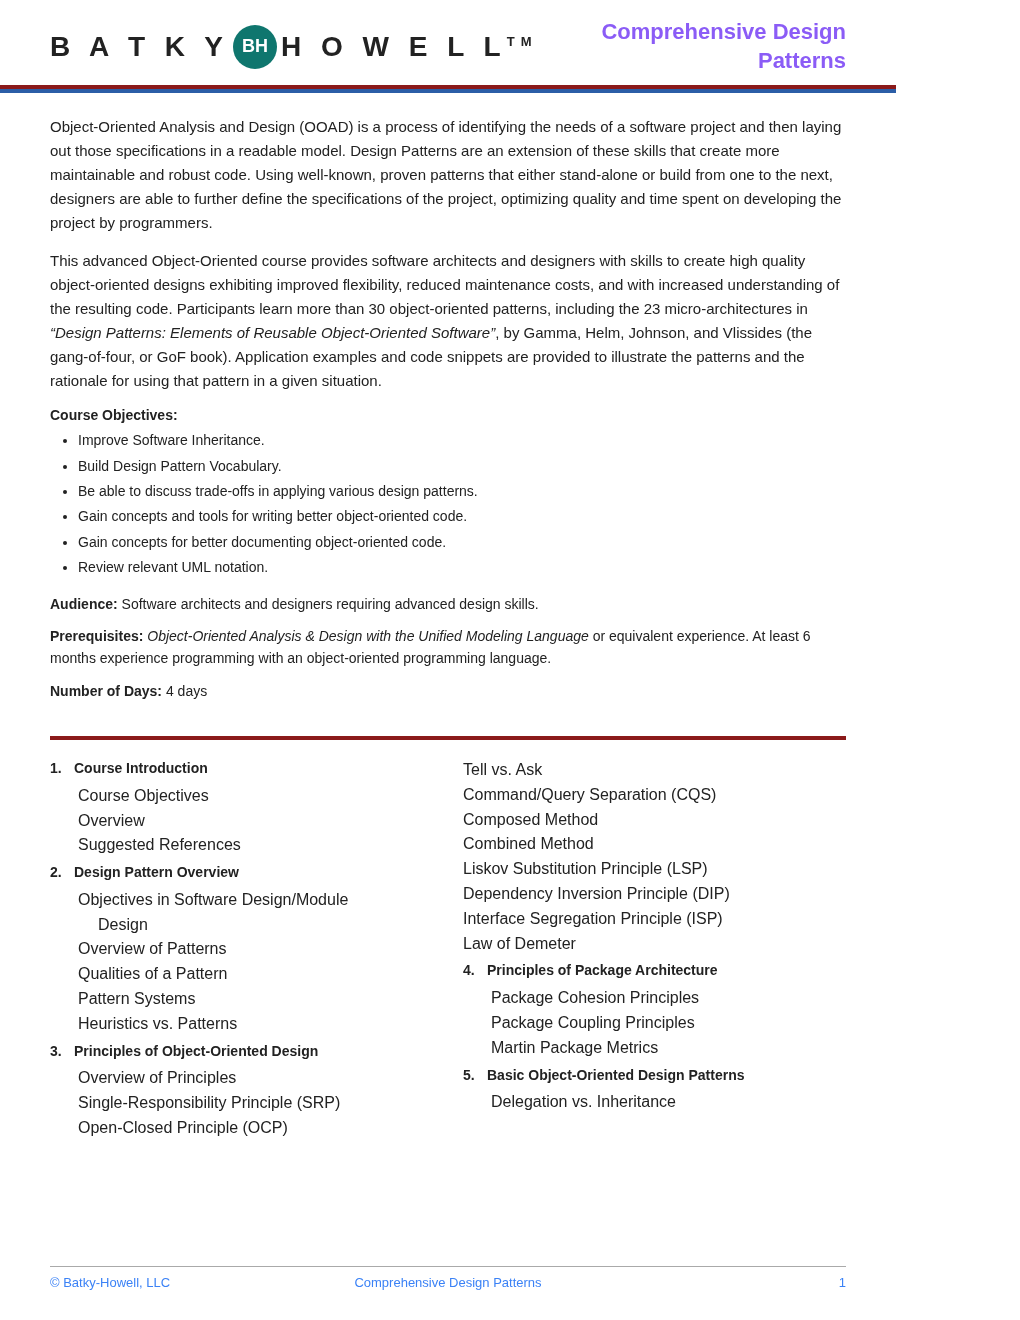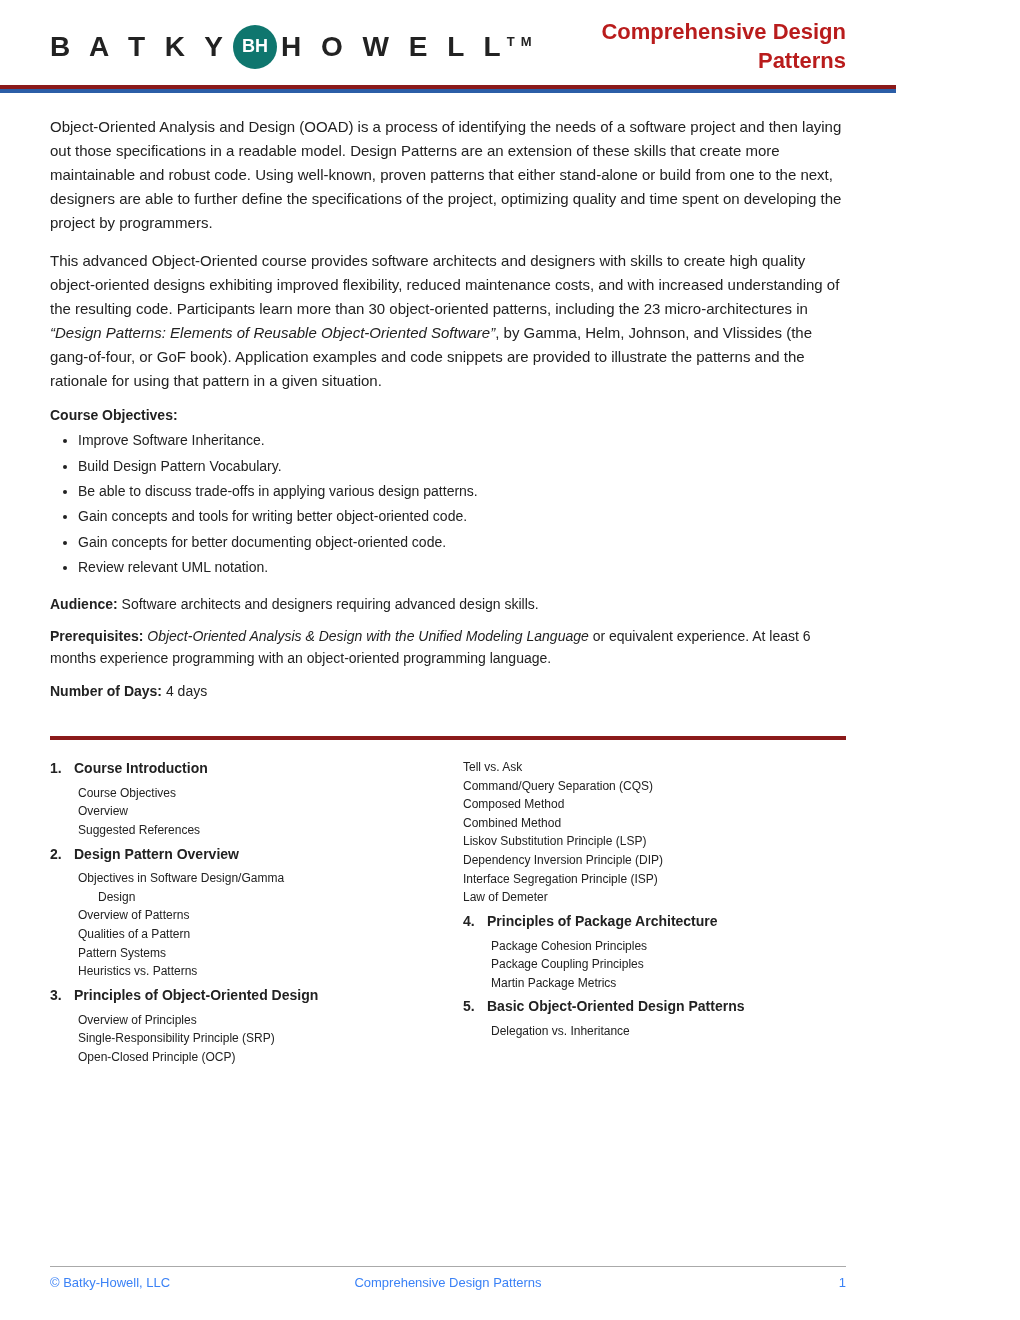--- a/index.html
+++ b/index.html
@@ -54,21 +54,21 @@
       font-weight: bold;
     }
     .tm {
       font-size: 13px;
       vertical-align: super;
     }
     .header-title {
       text-align: right;
       font-size: 22px;
       font-weight: bold;
-      color: #b91c1c;
+      color: #8b5cf6;
       line-height: 1.3;
     }
     
     .divider-blue {
       height: 4px;
       background: #2b5ea7;
       margin: 0 0 0 0;
     }
     
     .content {
@@ -134,21 +134,21 @@
       font-weight: bold;
       min-width: 24px;
       display: inline-block;
     }
     .outline-title {
       font-weight: bold;
     }
     .outline-sub {
       padding-left: 28px;
       line-height: 1.55;
-      font-size: 12px;
+      font-size: 16px;
     }
     .outline-sub-indent {
       padding-left: 48px;
     }
     .italic { font-style: italic; }
     
     .footer {
       position: absolute;
       bottom: 30px;
       left: 50px;
@@ -233,21 +233,21 @@
       <div class="outline-item">
         <span class="outline-number">1.</span><span class="outline-title">Course Introduction</span>
       </div>
       <div class="outline-sub">Course Objectives</div>
       <div class="outline-sub">Overview</div>
       <div class="outline-sub">Suggested References</div>
 
       <div class="outline-item" style="margin-top:4px;">
         <span class="outline-number">2.</span><span class="outline-title">Design Pattern Overview</span>
       </div>
-      <div class="outline-sub">Objectives in Software Design/Gamma</div>
+      <div class="outline-sub">Objectives in Software Design/Module</div>
       <div class="outline-sub outline-sub-indent">Design</div>
       <div class="outline-sub">Overview of Patterns</div>
       <div class="outline-sub">Qualities of a Pattern</div>
       <div class="outline-sub">Pattern Systems</div>
       <div class="outline-sub">Heuristics vs. Patterns</div>
 
       <div class="outline-item" style="margin-top:4px;">
         <span class="outline-number">3.</span><span class="outline-title">Principles of Object-Oriented Design</span>
       </div>
       <div class="outline-sub">Overview of Principles</div>

